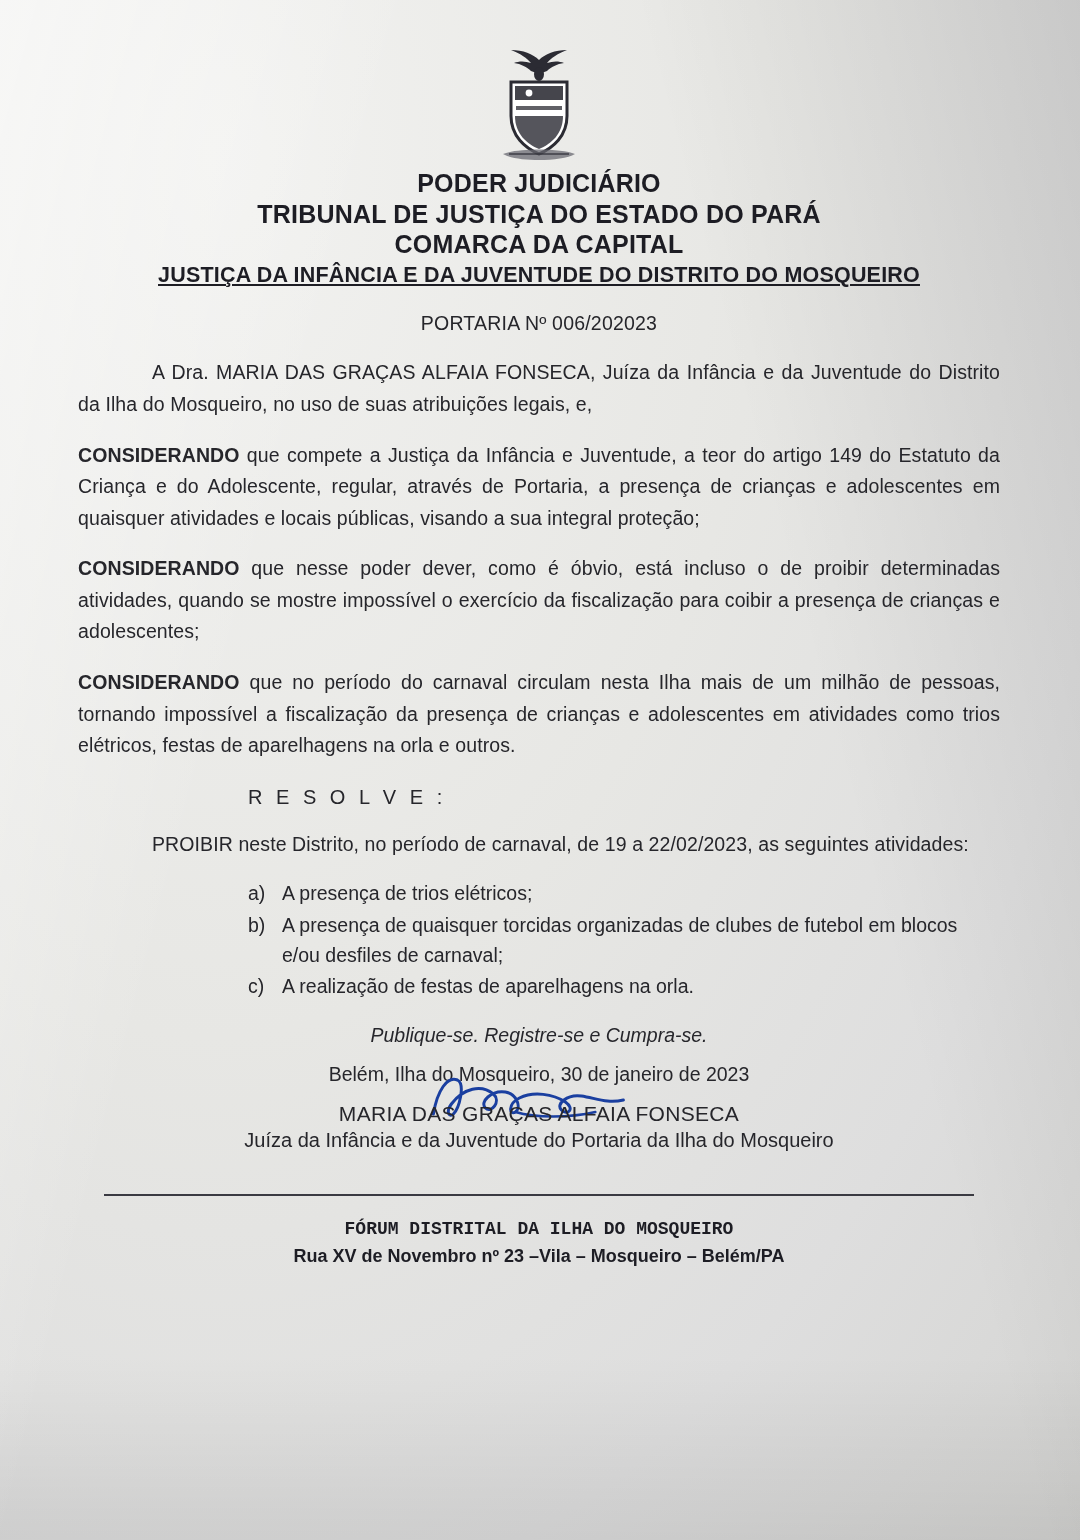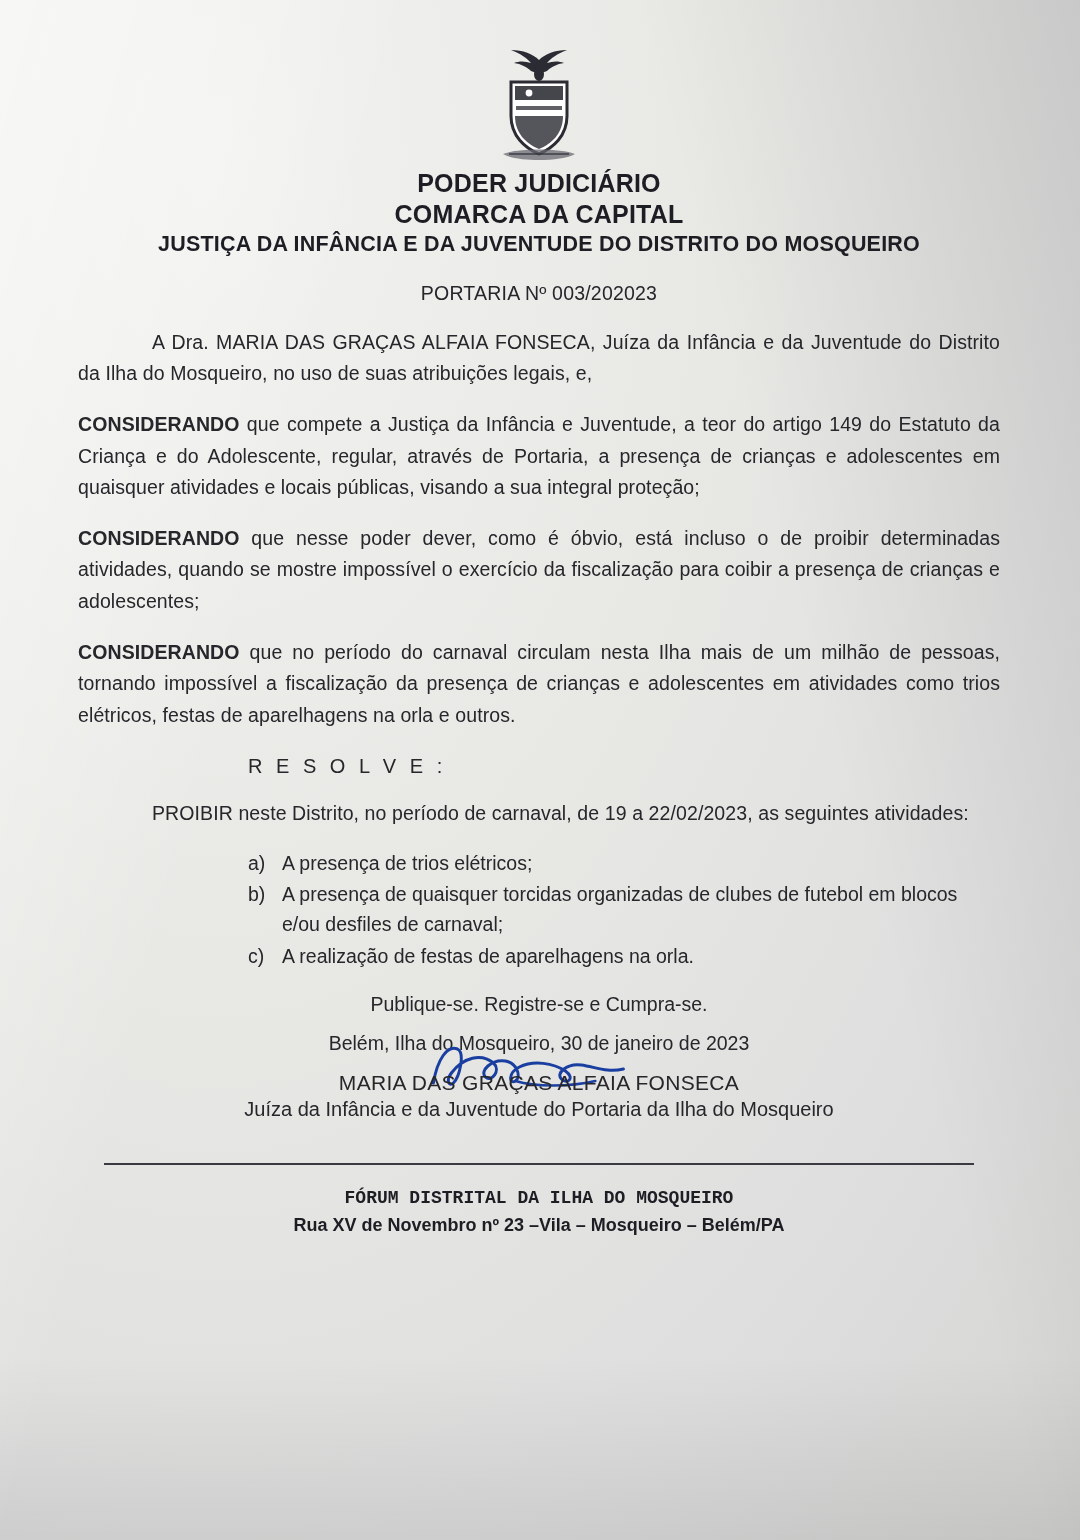--- a/index.html
+++ b/index.html
@@ -58,21 +58,21 @@
   
   .hdr {
     text-align: center;
     font-weight: bold;
     color: #1d1d24;
     letter-spacing: 0.2px;
   }
   .hdr1 { font-size: 25px; line-height: 1.22; }
   .hdr2 { font-size: 25px; line-height: 1.22; }
   .hdr3 { font-size: 25px; line-height: 1.22; }
-  .hdr4 { font-size: 21.5px; line-height: 1.25; margin-top: 2px; }
+  .hdr4 { font-size: 21.5px; line-height: 1.25; margin-top: 2px; text-decoration: underline; }
 
   
   .portaria {
     text-align: center;
     font-size: 19.5px;
     margin-top: 24px;
     margin-bottom: 22px;
     letter-spacing: 0.2px;
   }
   p.body {
@@ -106,20 +106,21 @@
     gap: 12px;
     margin-bottom: 2px;
   }
   ol.items li .mk { width: 22px; flex: 0 0 22px; }
   ol.items li .tx { flex: 1 1 auto; }
 
   .closing {
     text-align: center;
     font-size: 19.5px;
     margin: 22px 0 16px 0;
+    font-style: italic;
   }
   .place {
     text-align: center;
     font-size: 19.5px;
     margin: 14px 0 2px 0;
   }
 
   
   .sig-block {
     position: relative;
@@ -187,24 +188,25 @@
 
           <circle cx="46" cy="49" r="3.4" fill="#ffffff"></circle>
 
           <path d="M20 110 C34 104 78 104 92 110 C78 118 34 118 20 110 Z" fill="#6a6a72" opacity="0.75"></path>
           <path d="M26 110 L86 110" stroke="#2b2b33" stroke-width="2" opacity="0.6"></path>
         </svg>
       </div>
     </div>
 
     <div class="hdr hdr1">PODER JUDICIÁRIO</div>
+    <div class="hdr hdr2">TRIBUNAL DE JUSTIÇA DO ESTADO DO PARÁ</div>
     <div class="hdr hdr3">COMARCA DA CAPITAL</div>
     <div class="hdr hdr4">JUSTIÇA DA INFÂNCIA E DA JUVENTUDE DO DISTRITO DO MOSQUEIRO</div>
 
-    <div class="portaria">PORTARIA Nº 003/202023</div>
+    <div class="portaria">PORTARIA Nº 006/202023</div>
 
     <p class="body indent">A Dra. MARIA DAS GRAÇAS ALFAIA FONSECA, Juíza da Infância e da Juventude do Distrito da Ilha do Mosqueiro, no uso de suas atribuições legais, e,</p>
 
     <p class="body"><span class="kw">CONSIDERANDO</span><span> que compete a Justiça da Infância e Juventude, a teor do artigo 149 do Estatuto da Criança e do Adolescente, regular, através de Portaria, a presença de crianças e adolescentes em quaisquer atividades e locais públicas, visando a sua integral proteção;</span></p>
     <p class="body"><span class="kw">CONSIDERANDO</span><span> que nesse poder dever, como é óbvio, está incluso o de proibir determinadas atividades, quando se mostre impossível o exercício da fiscalização para coibir a presença de crianças e adolescentes;</span></p>
     <p class="body"><span class="kw">CONSIDERANDO</span><span> que no período do carnaval circulam nesta Ilha mais de um milhão de pessoas, tornando impossível a fiscalização da presença de crianças e adolescentes em atividades como trios elétricos, festas de aparelhagens na orla e outros.</span></p>
 
     <div class="resolve">R E S O L V E :</div>
     <p class="body indent">PROIBIR neste Distrito, no período de carnaval, de 19 a 22/02/2023, as seguintes atividades:</p>
 

